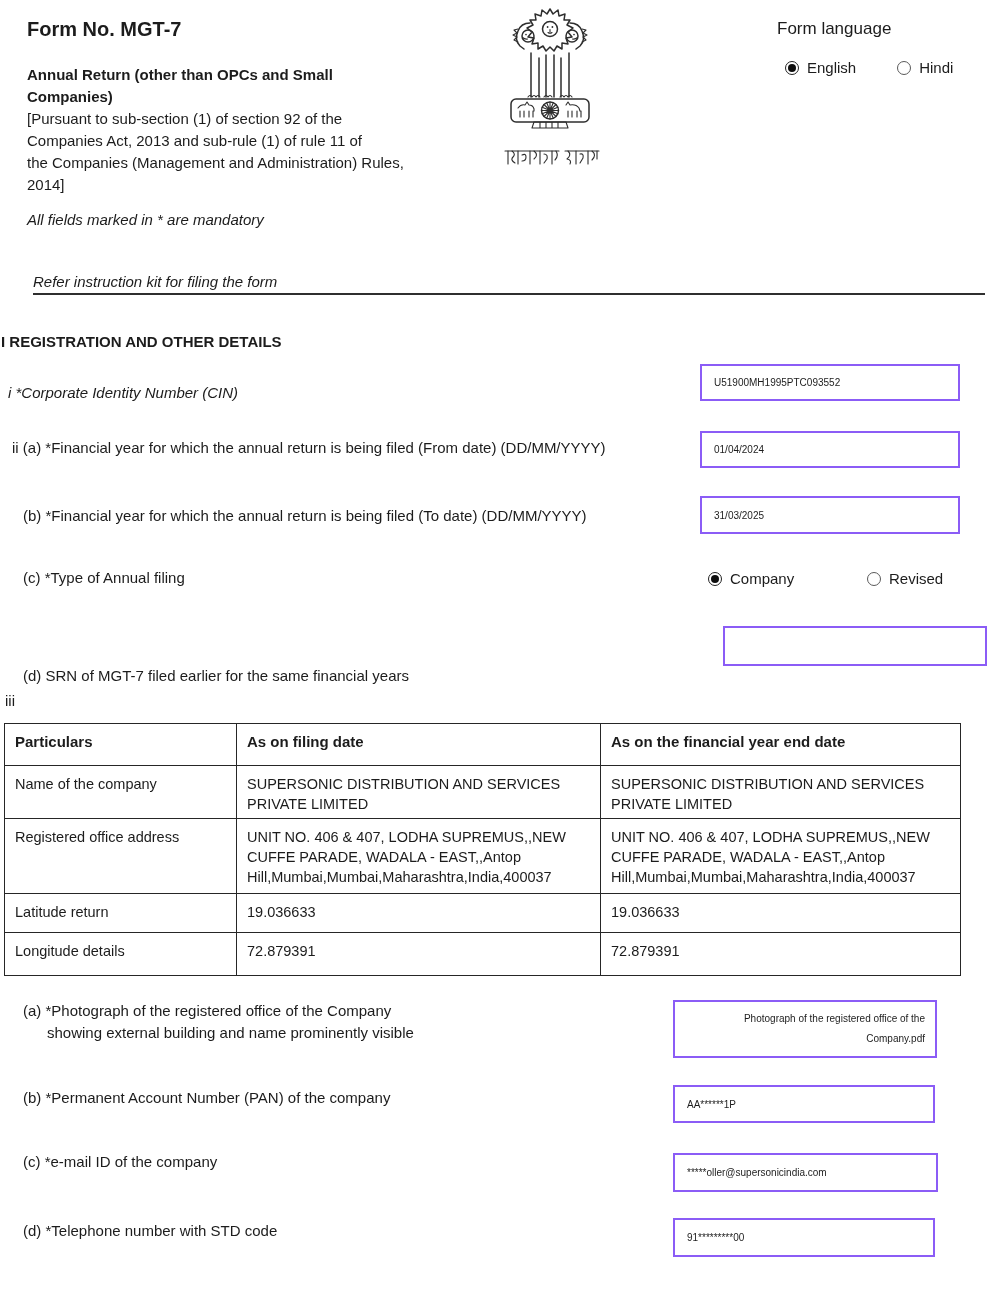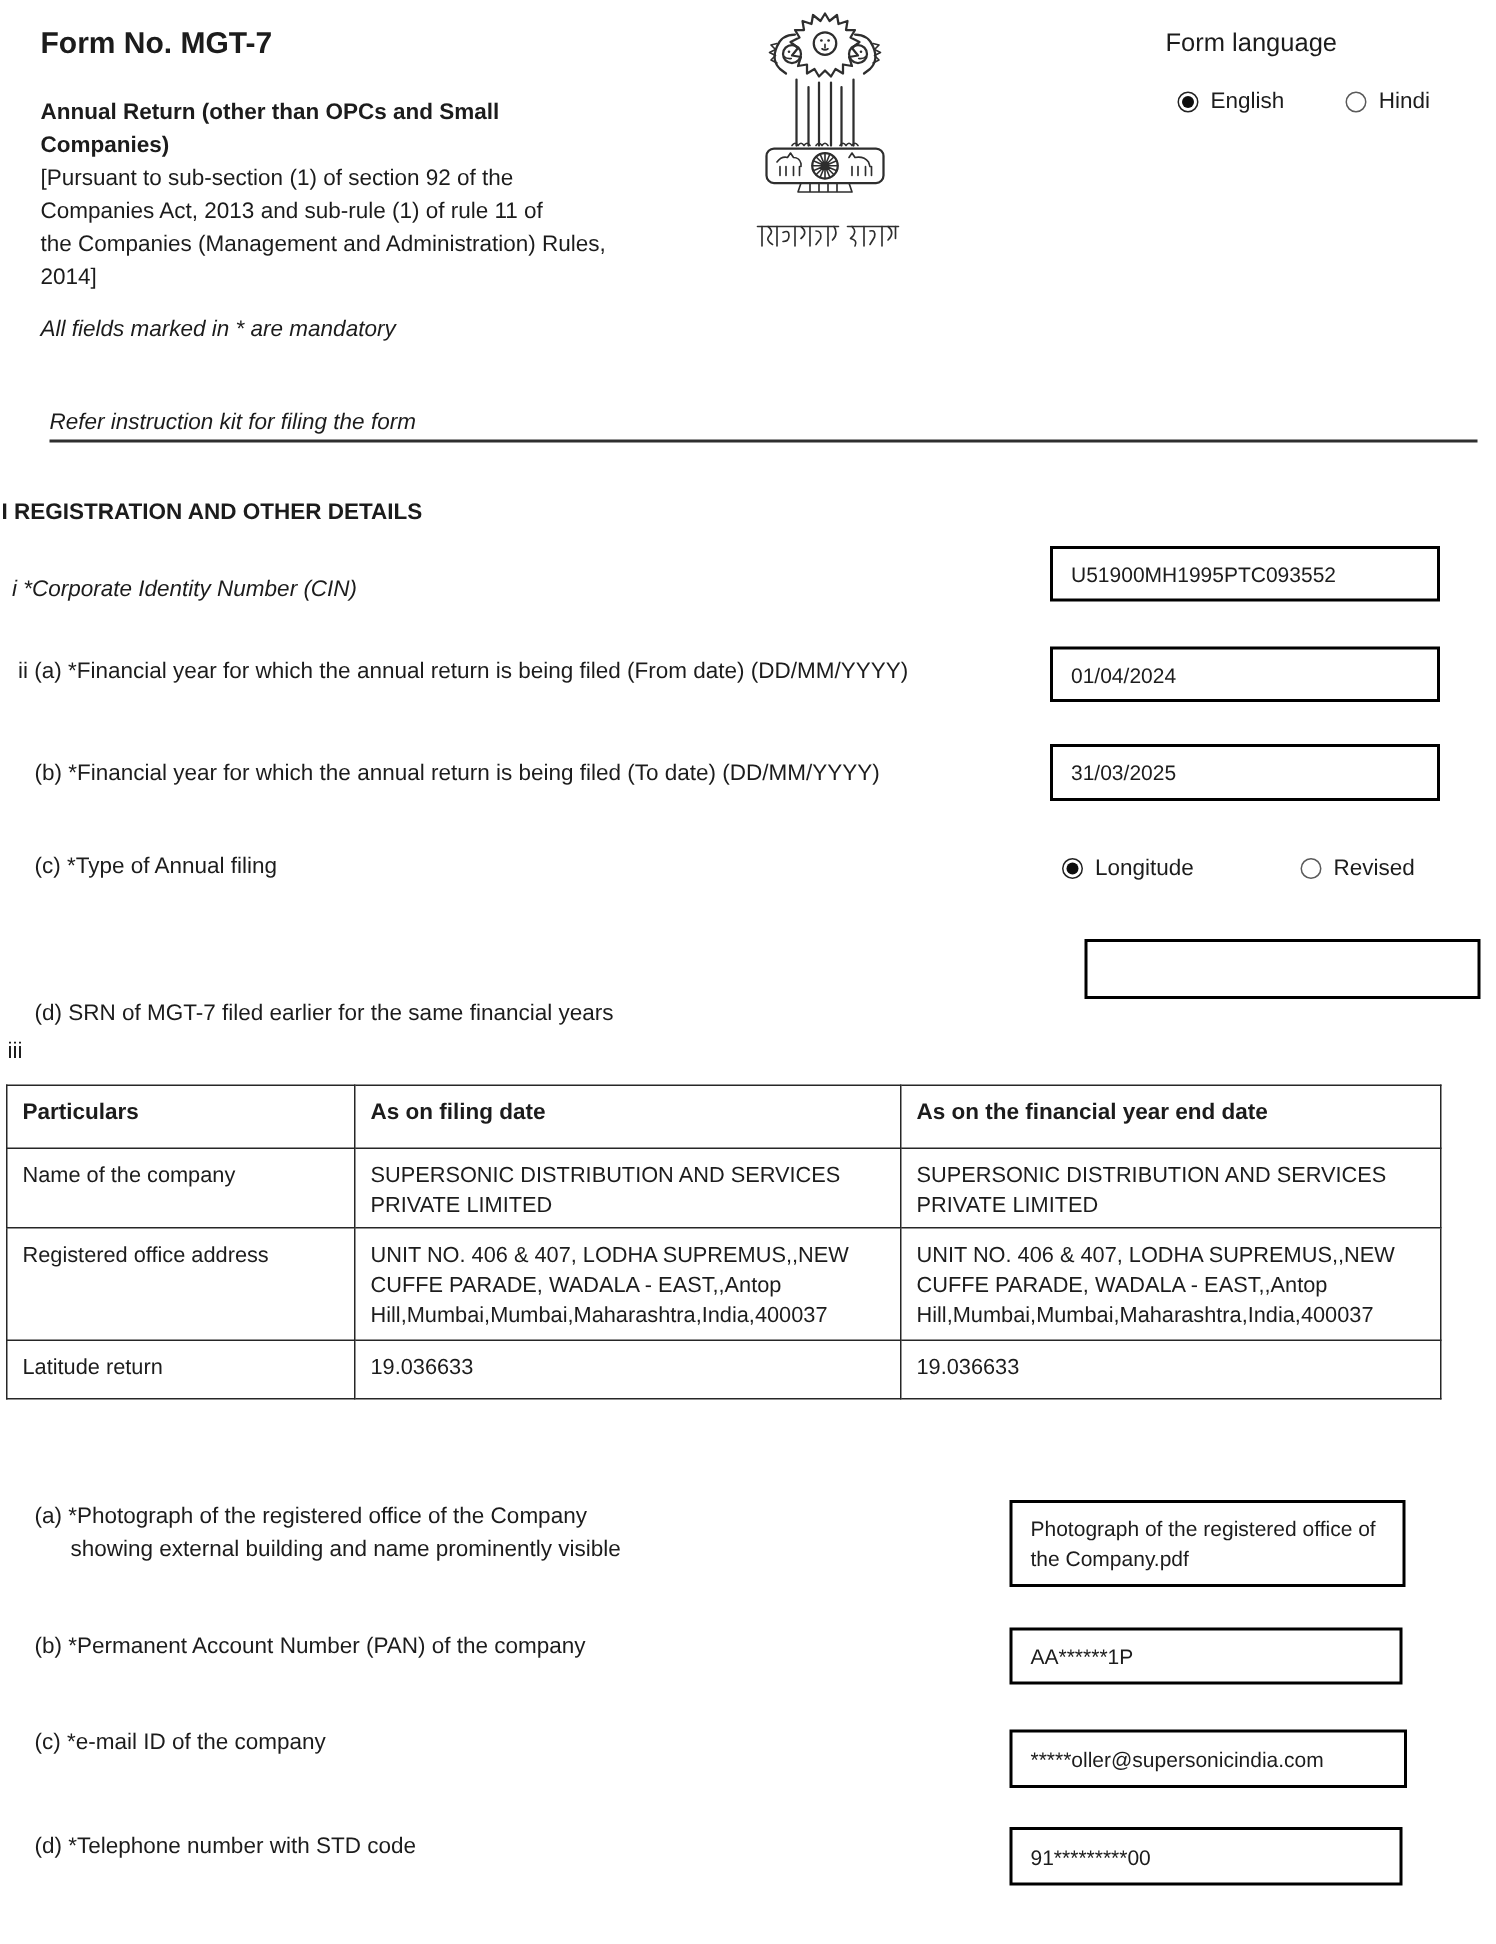--- a/index.html
+++ b/index.html
@@ -13,25 +13,26 @@
     overflow: hidden;
   }
   .abs { position: absolute; }
   .b { font-weight: bold; }
   .i { font-style: italic; }
   .fs15 { font-size: 15px; }
   .label { font-size: 15px; white-space: nowrap; }
 
   .field-box {
     position: absolute;
-    border: 2px solid #000000;
+    border: 2px solid #8b5cf6;
     background: #fff;
     display: flex; align-items: center;
     padding-left: 12px;
-    font-size: 14px;
+    font-size: 10px;
+    text-align: right;
   }
   .field-box.multi { align-items: flex-start; padding-top: 7px; line-height: 20px; }
 
   .radio-row { position: absolute; display: flex; align-items: center; gap: 8px; font-size: 15px; }
   .radio {
     width: 14px; height: 14px;
     border: 1.6px solid #5a5a5a;
     border-radius: 50%;
     background: #fff;
     position: relative;
@@ -166,21 +167,21 @@
   </div>
 
   <div class="abs label" style="left:23px; top:507px;">(b) *Financial year for which the annual return is being filed (To date) (DD/MM/YYYY)</div>
   <div class="field-box" style="left:700px; top:496px; width:260px; height:38px;">
     <span>31/03/2025</span>
   </div>
 
   <div class="abs label" style="left:23px; top:569px;">(c) *Type of Annual filing</div>
   <div class="radio-row" style="left:708px; top:570px;">
     <span class="radio checked"></span>
-    <span>Longitude</span>
+    <span>Company</span>
   </div>
   <div class="radio-row" style="left:867px; top:570px;">
     <span class="radio"></span>
     <span>Revised</span>
   </div>
 
   <div class="abs label" style="left:23px; top:629px;margin-top:38px;">(d) SRN of MGT-7  filed earlier for the same financial years</div>
   <div class="field-box" style="left:723px; top:626px; width:264px; height:40px;">
     <span></span>
   </div>
@@ -207,20 +208,25 @@
     <tr class="r-addr">
       <td>Registered office address</td>
       <td>UNIT NO. 406 &amp; 407, LODHA SUPREMUS,,NEW CUFFE PARADE, WADALA - EAST,,Antop Hill,Mumbai,Mumbai,Maharashtra,India,400037</td>
       <td>UNIT NO. 406 &amp; 407, LODHA SUPREMUS,,NEW CUFFE PARADE, WADALA - EAST,,Antop Hill,Mumbai,Mumbai,Maharashtra,India,400037</td>
     </tr>
     <tr class="r-lat">
       <td>Latitude return</td>
       <td>19.036633</td>
       <td>19.036633</td>
     </tr>
+    <tr class="r-lon">
+      <td>Longitude details</td>
+      <td>72.879391</td>
+      <td>72.879391</td>
+    </tr>
   </tbody>
     </table>
 
   <div class="abs label" style="left:47px; top:1024px;">showing external building and name prominently visible</div>
   <div class="abs label" style="left:23px; top:1002px;">(a) *Photograph of the registered office of the Company</div>
   <div class="field-box multi" style="left:673px; top:1000px; width:264px; height:58px; padding-right:10px; white-space:normal;">
     <span>Photograph of the registered office of the Company.pdf</span>
   </div>
 
   <div class="abs label" style="left:23px; top:1089px;">(b) *Permanent Account Number (PAN) of the company</div>

